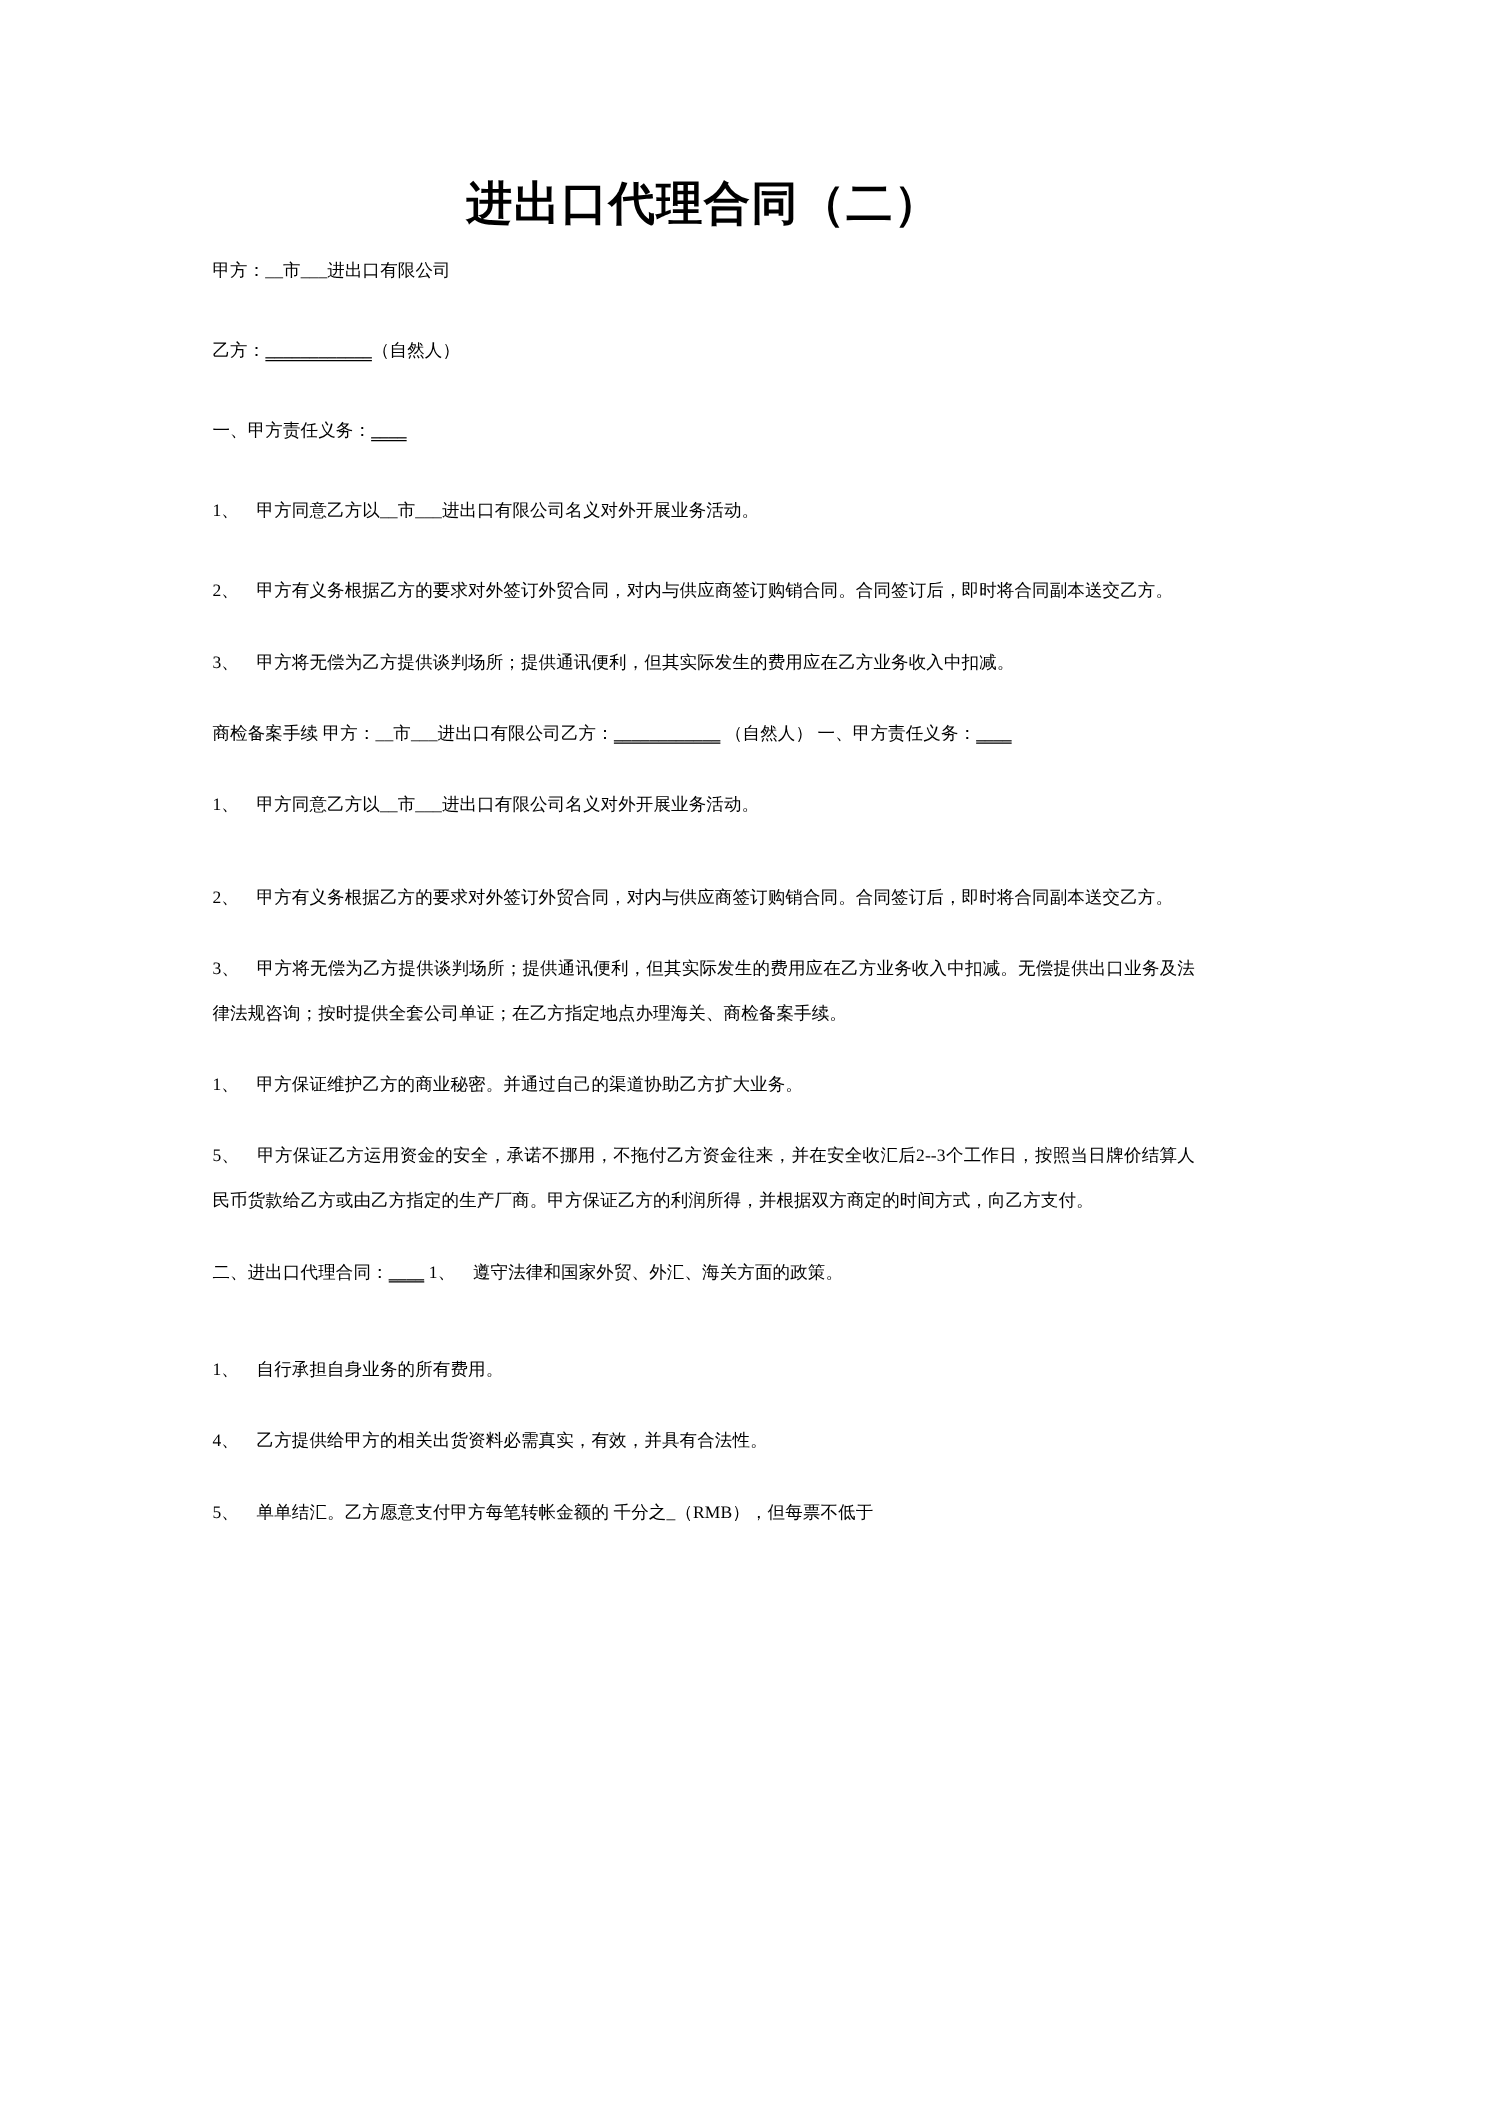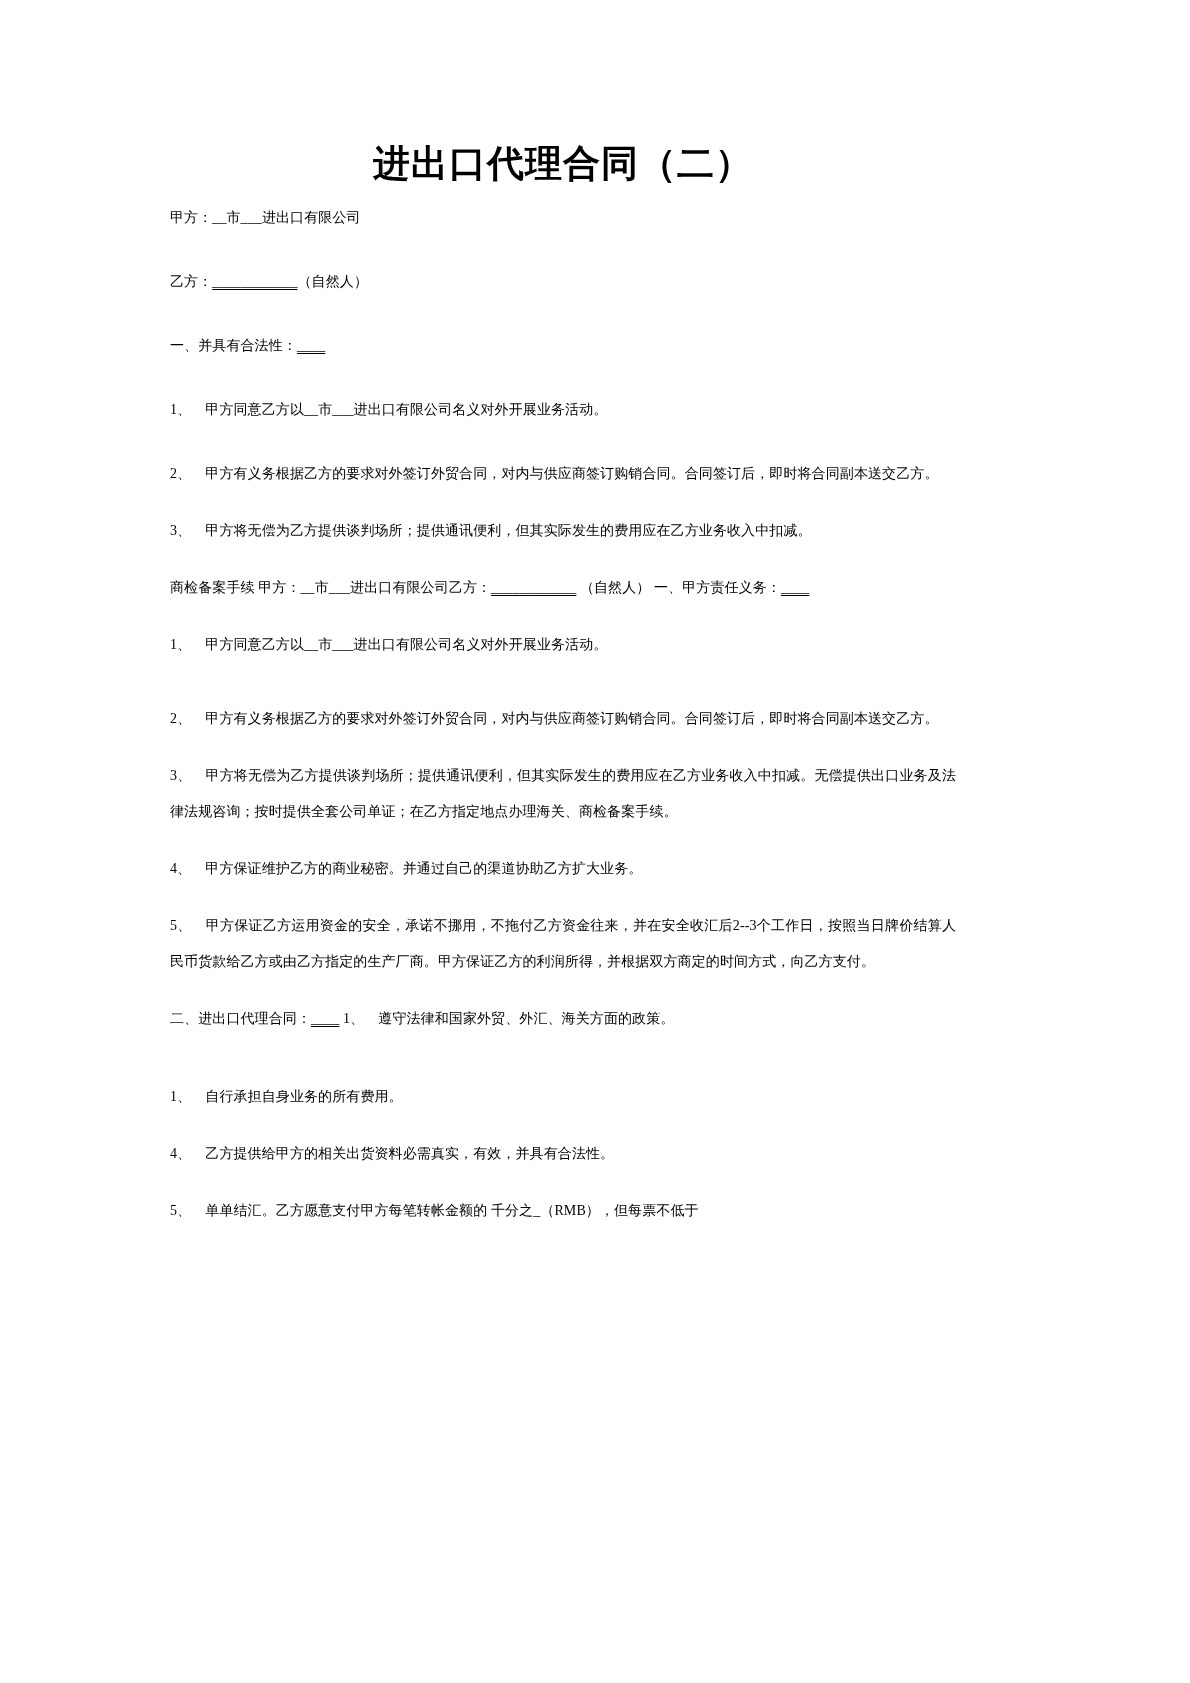--- a/index.html
+++ b/index.html
@@ -48,40 +48,41 @@
     text-align: justify;
     text-justify: inter-ideograph;
     letter-spacing: 0.1px;
   }
   .gap-sm { height: 21px; }
   .gap-md { height: 28px; }
   .gap-lg { height: 38px; }
   .blank {
     text-decoration: underline;
     text-underline-offset: 3px;
+    font-weight: bold;
   }
   .sp { white-space: pre; }
 </style>
 </head>
 <body>
 
 <div class="page">
   <div class="content">
 
     <h1 class="doc-title">进出口代理合同（二）</h1>
 
     <p class="para">甲方：__市___进出口有限公司</p>
 
     <div class="gap-md"></div>
 
     <p class="para"><span>乙方：</span><span class="blank">____________</span><span class="sp">（自然人）</span></p>
 
     <div class="gap-md"></div>
 
-    <p class="para"><span>一、并具有合法性：</span><span class="blank">____</span></p>
+    <p class="para"><span>一、甲方责任义务：</span><span class="blank">____</span></p>
 
     <div class="gap-md"></div>
 
     <p class="para">1、　甲方同意乙方以__市___进出口有限公司名义对外开展业务活动。</p>
 
     <div class="gap-md"></div>
 
     <p class="para">2、　甲方有义务根据乙方的要求对外签订外贸合同，对内与供应商签订购销合同。合同签订后，即时将合同副本送交乙方。</p>
 
     <div class="gap-sm"></div>
@@ -99,21 +100,21 @@
     <div class="gap-lg"></div>
 
     <p class="para">2、　甲方有义务根据乙方的要求对外签订外贸合同，对内与供应商签订购销合同。合同签订后，即时将合同副本送交乙方。</p>
 
     <div class="gap-sm"></div>
 
     <p class="para">3、　甲方将无偿为乙方提供谈判场所；提供通讯便利，但其实际发生的费用应在乙方业务收入中扣减。无偿提供出口业务及法律法规咨询；按时提供全套公司单证；在乙方指定地点办理海关、商检备案手续。</p>
 
     <div class="gap-sm"></div>
 
-    <p class="para">4、　甲方保证维护乙方的商业秘密。并通过自己的渠道协助乙方扩大业务。</p>
+    <p class="para">1、　甲方保证维护乙方的商业秘密。并通过自己的渠道协助乙方扩大业务。</p>
 
     <div class="gap-sm"></div>
 
     <p class="para">5、　甲方保证乙方运用资金的安全，承诺不挪用，不拖付乙方资金往来，并在安全收汇后2--3个工作日，按照当日牌价结算人民币货款给乙方或由乙方指定的生产厂商。甲方保证乙方的利润所得，并根据双方商定的时间方式，向乙方支付。</p>
 
     <div class="gap-sm"></div>
 
     <p class="para"><span>二、进出口代理合同：</span><span class="blank">____</span><span class="sp"> 1、　遵守法律和国家外贸、外汇、海关方面的政策。</span></p>
 
     <div class="gap-sm"></div>

